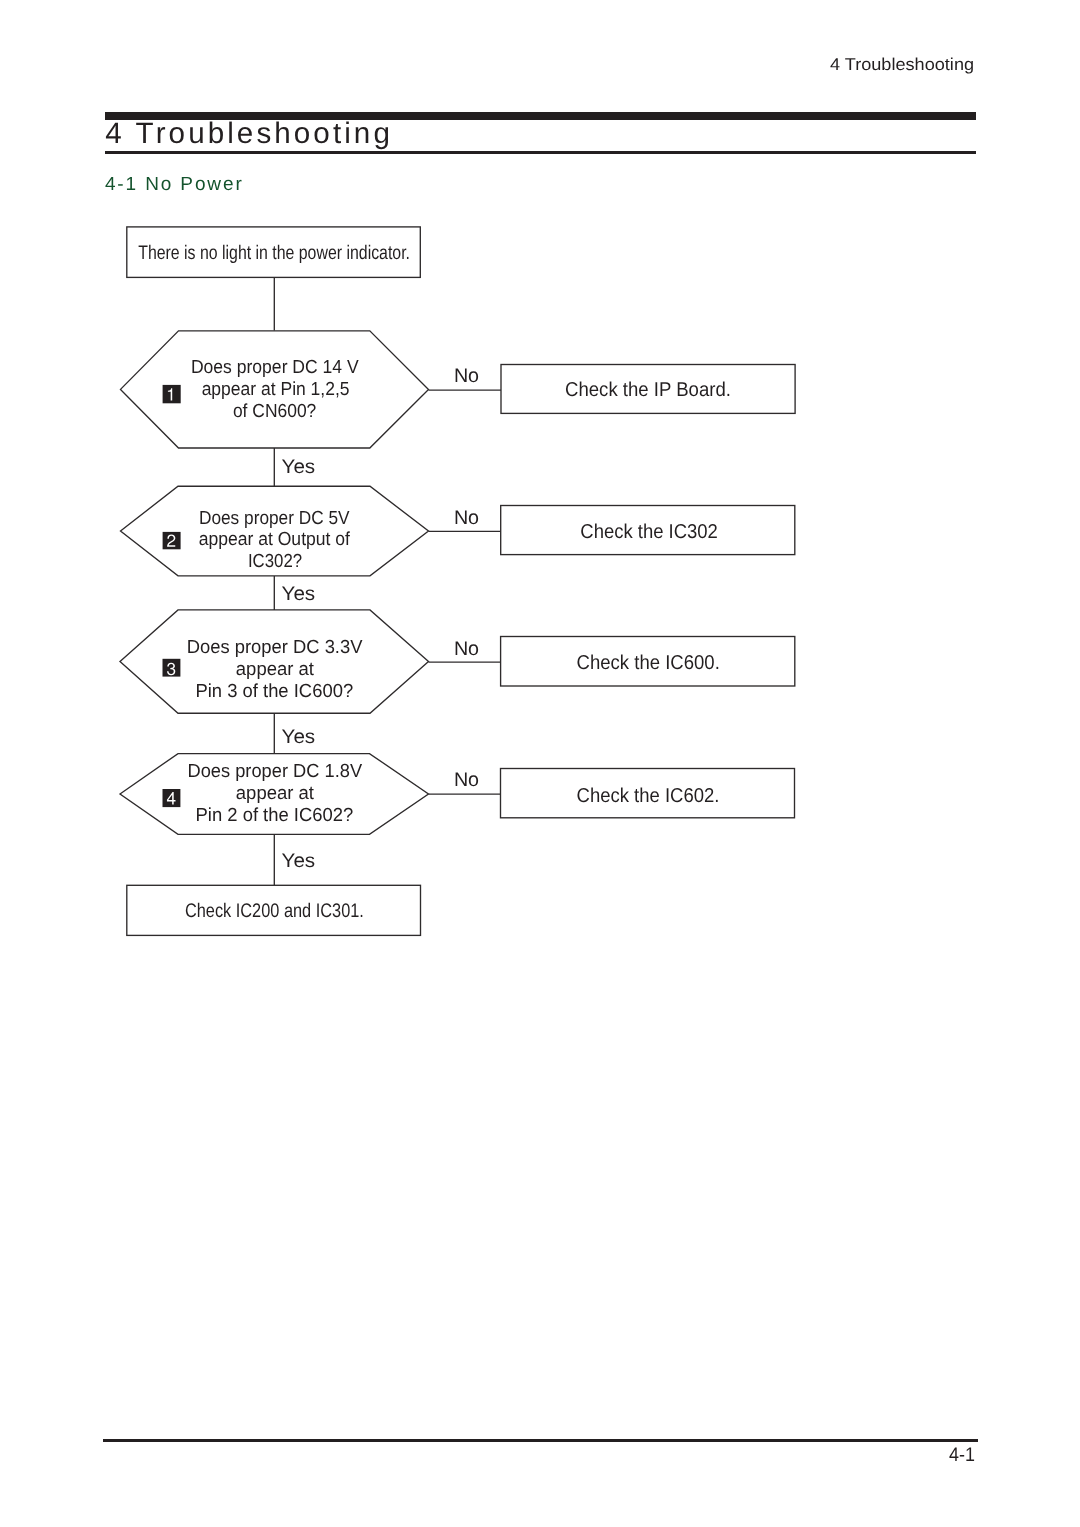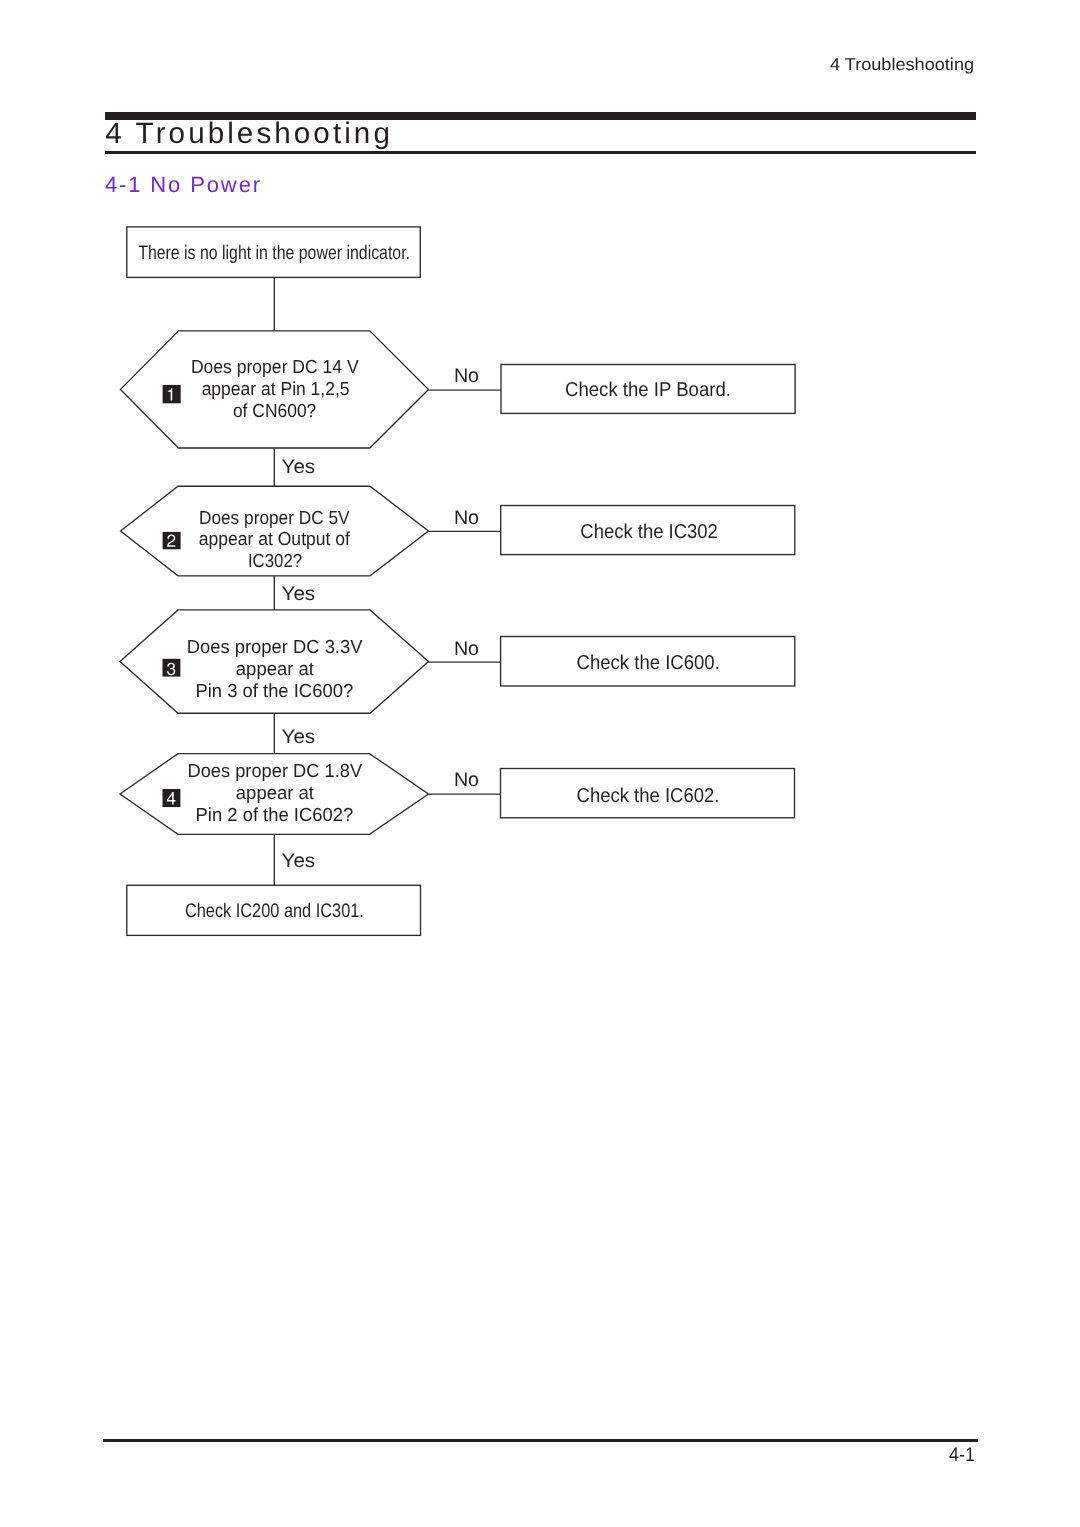--- a/index.html
+++ b/index.html
@@ -6,21 +6,21 @@
   html,body{margin:0;padding:0;background:#ffffff;}
   body{width:1080px;height:1527px;position:relative;overflow:hidden;
        font-family:"Liberation Sans",sans-serif;color:#231f20;
        -webkit-font-smoothing:antialiased;text-rendering:geometricPrecision;}
   .page{position:absolute;inset:0;}
   
   #running-head{position:absolute;left:830px;top:55.5px;font-size:17.1px;line-height:18px;color:#231f20;white-space:nowrap;transform:scaleX(1.06);transform-origin:left top;}
   #rule-top{position:absolute;left:105px;top:112.4px;width:871px;height:7.2px;background:#231f20;}
   #rule-bottom{position:absolute;left:105px;top:151px;width:871px;height:3.4px;background:#231f20;}
   #chapter-title{position:absolute;left:105.3px;top:119.4px;font-size:29.6px;line-height:30px;letter-spacing:3.08px;color:#231f20;white-space:nowrap;}
-  #section-title{position:absolute;left:104.9px;top:171.2px;font-size:22px;line-height:28px;letter-spacing:1.88px;color:#6d28d9;white-space:nowrap;}
+  #section-title{position:absolute;left:104.9px;top:171.2px;font-size:19px;line-height:28px;letter-spacing:1.88px;color:#14532d;white-space:nowrap;}
   
   #rule-footer{position:absolute;left:103px;top:1439px;width:875px;height:3px;background:#231f20;}
   #page-number{position:absolute;left:949px;top:1444.6px;font-size:19.7px;line-height:21px;color:#231f20;white-space:nowrap;transform:scaleX(0.91);transform-origin:left top;}
 
   
   #flow{position:absolute;left:0;top:0;width:1080px;height:1000px;overflow:visible;}
   #flow text{fill:#231f20;font-family:"Liberation Sans",sans-serif;}
   .hex-text{font-size:18.85px;text-anchor:middle;}
   .action-text{font-size:20px;text-anchor:middle;}
   .branch-text{font-size:19.8px;text-anchor:start;}

